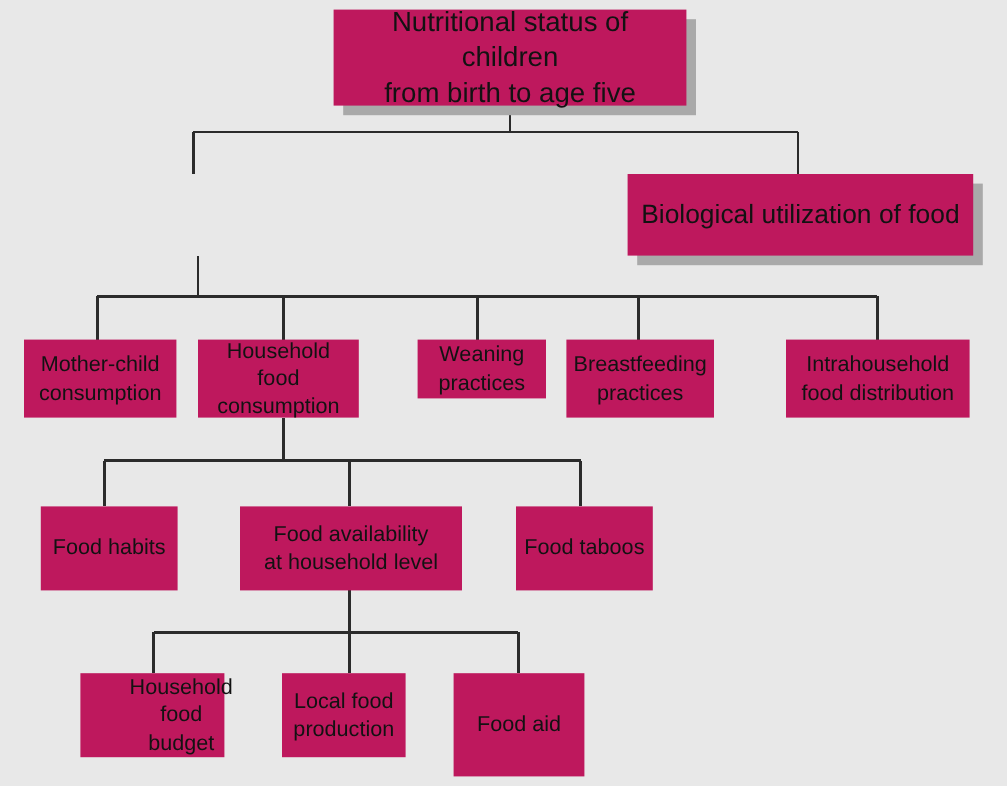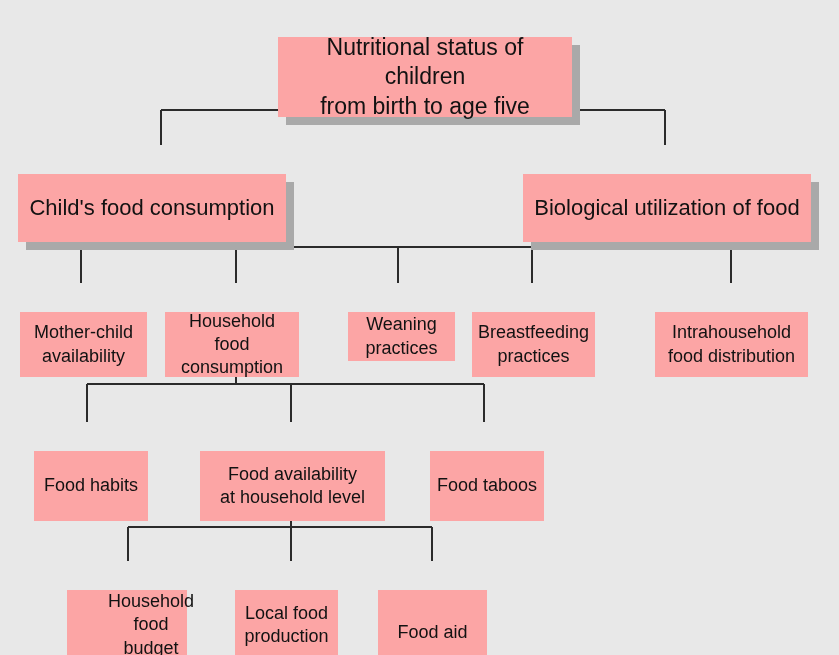--- a/index.html
+++ b/index.html
@@ -21,30 +21,29 @@
   svg.connectors {
     position: absolute;
     left: 0;
     top: 0;
     width: 839px;
     height: 655px;
     pointer-events: none;
   }
   .node {
     position: absolute;
-    background: #fca5a5;
+    background: #be185d;
     color: #121212;
     display: flex;
     align-items: center;
     justify-content: center;
     text-align: center;
     line-height: 1.28;
     box-sizing: border-box;
     z-index: 2;
-    margin-top: 29px;
   }
   .node.shadowed {
     box-shadow: 8px 8px 0 0 #a9a9a9;
   }
   .node .label {
     display: block;
     white-space: pre-line;
     padding: 0 6px;
   }
   .lvl1 { font-size: 23px; }
@@ -86,31 +85,28 @@
       <path d="M291,527 L291,561"></path>
       <path d="M432,527 L432,561"></path>
     </g>
   </svg>
 
   <div class="node lvl1 shadowed" style="left:278px; top:8px; width:294px; height:80px;">
     <span class="label">Nutritional status of children
 from birth to age five</span>
   </div>
 
-  <div class="node lvl2 shadowed" style="left:18px; top:145px; width:268px; height:68px;">
-    <span class="label">Child's food consumption</span>
-  </div>
 
   <div class="node lvl2 shadowed" style="left:523px; top:145px; width:288px; height:68px;">
     <span class="label">Biological utilization of food</span>
   </div>
 
   <div class="node lvl3" style="left:20px; top:283px; width:127px; height:65px;">
     <span class="label">Mother-child
-availability</span>
+consumption</span>
   </div>
 
   <div class="node lvl3" style="left:165px; top:283px; width:134px; height:65px;">
     <span class="label">Household food
 consumption</span>
   </div>
 
   <div class="node lvl3" style="left:348px; top:283px; width:107px; height:49px;">
     <span class="label">Weaning
 practices</span>

